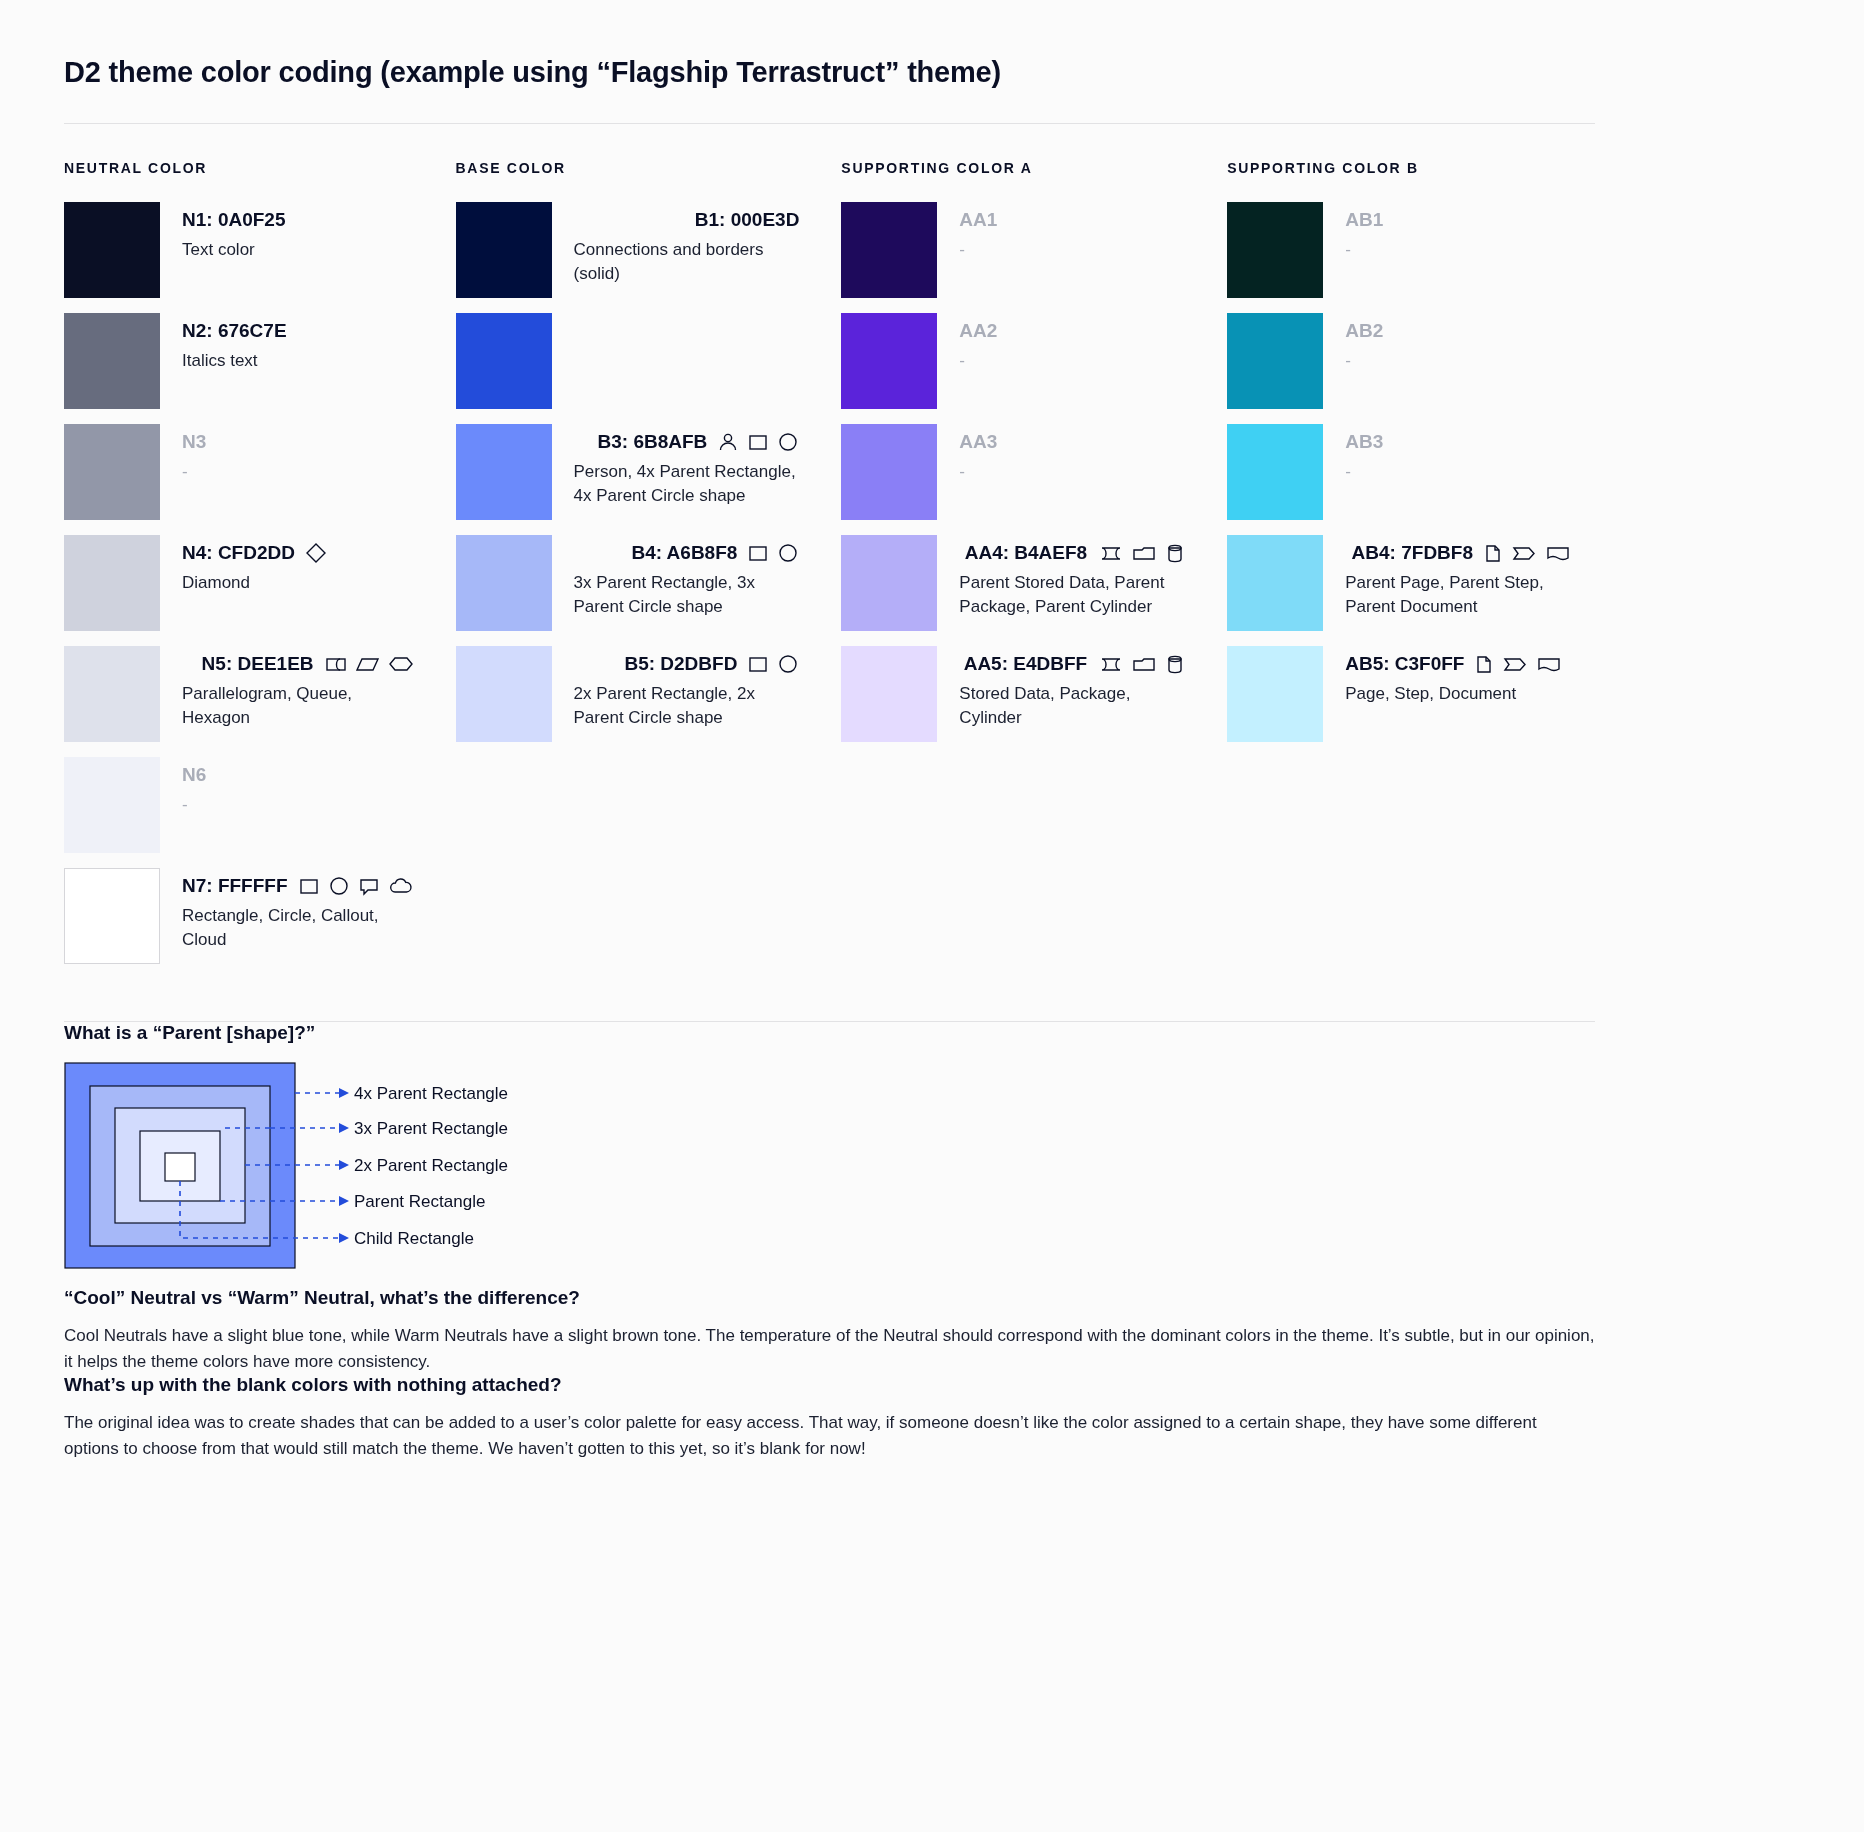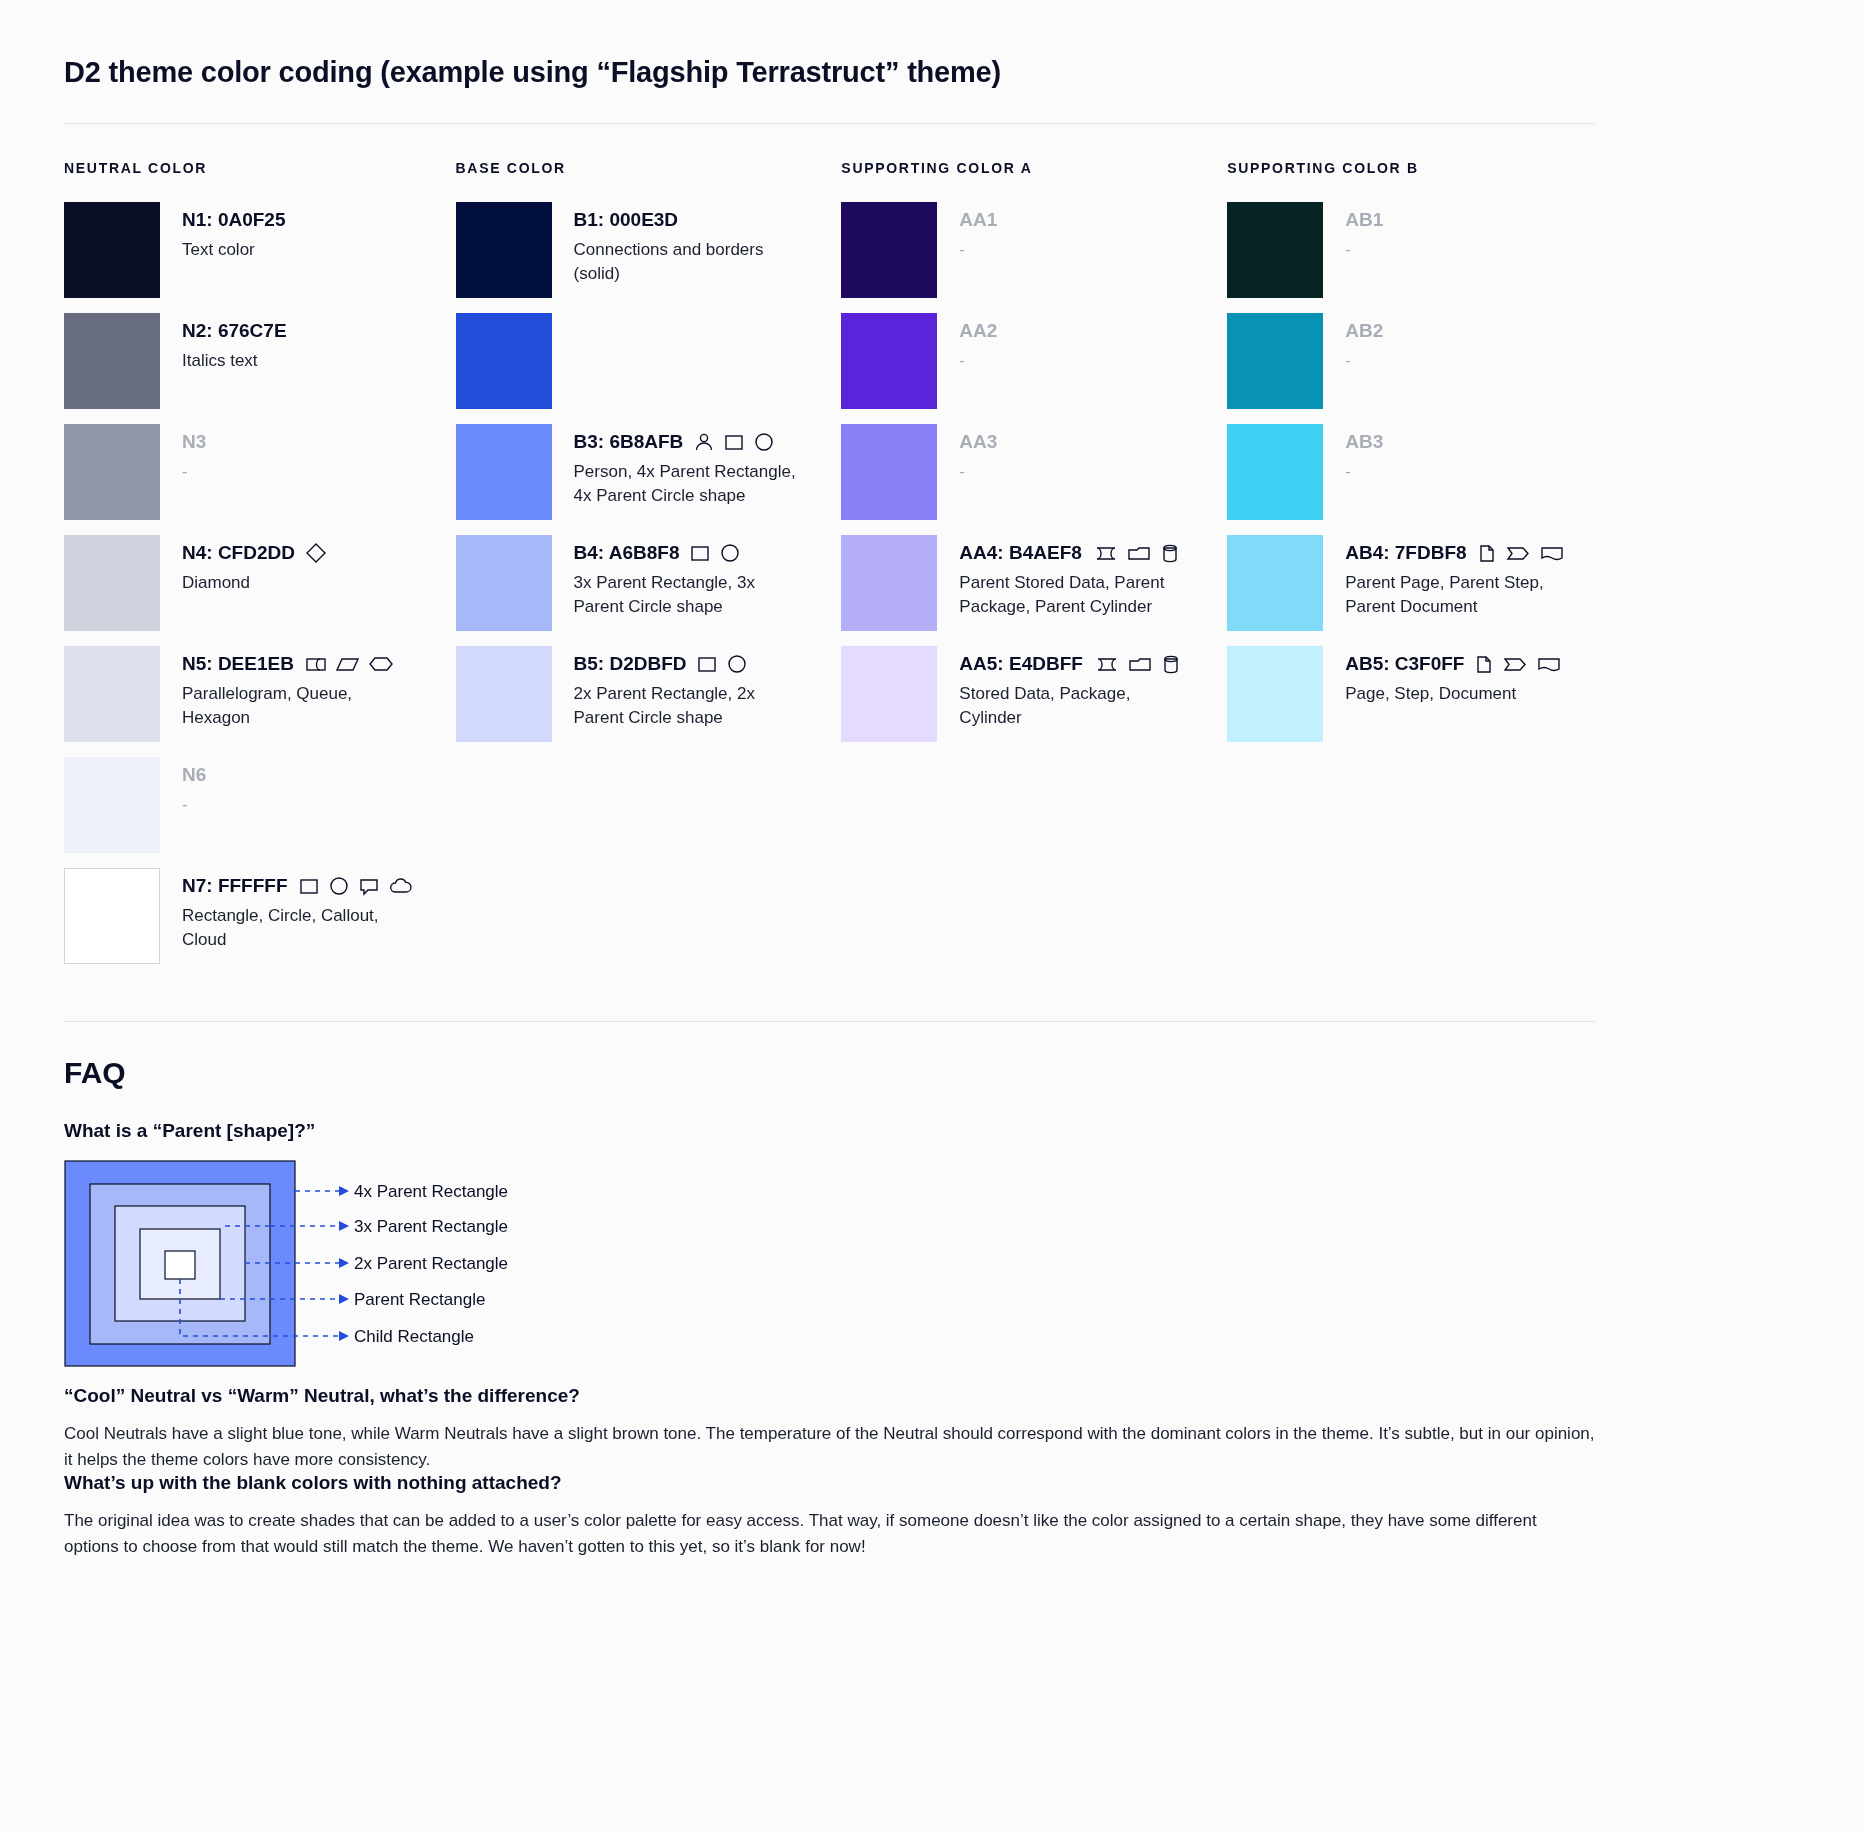--- a/index.html
+++ b/index.html
@@ -58,20 +58,21 @@
     padding-top: 6px;
   }
   .swatch-name {
     font-size: 19px;
     font-weight: bold;
     line-height: 1.25;
     display: flex;
     align-items: center;
     gap: 10px;
     white-space: nowrap;
+    justify-content: flex-end;
   }
   .swatch-name.muted { color: #a9adb8; font-weight: bold; }
   .swatch-desc {
     font-size: 17px;
     line-height: 1.45;
     margin-top: 6px;
     max-width: 270px;
     color: #1b2030;
   }
   .swatch-desc.muted { color: #a9adb8; }
@@ -470,21 +471,20 @@
               </span>
             </div>
             <div class="swatch-desc">Page, Step, Document</div>
           </div>
         </div>
       </div>
     </div>
 
   <div class="rule faq-sep"></div>
 
-  <h2 class="faq-title">FAQ</h2>
 
   <h3 class="q">What is a “Parent [shape]?”</h3>
 
   <div class="diagram">
     <svg width="620" height="215" viewBox="0 0 620 215">
       <rect id="d0" x="1" y="5" width="230" height="205" fill="#6B8AFB" stroke="#0A0F25" stroke-width="1.2"></rect>
       <rect id="d1" x="26" y="28" width="180" height="160" fill="#A6B8F8" stroke="#0A0F25" stroke-width="1.2"></rect>
       <rect id="d2" x="51" y="50" width="130" height="115" fill="#D2DBFD" stroke="#0A0F25" stroke-width="1.2"></rect>
       <rect id="d3" x="76" y="73" width="80" height="70" fill="#E7ECFF" stroke="#0A0F25" stroke-width="1.2"></rect>
       <rect id="d4" x="101" y="95" width="30" height="28" fill="#FFFFFF" stroke="#0A0F25" stroke-width="1.2"></rect>

